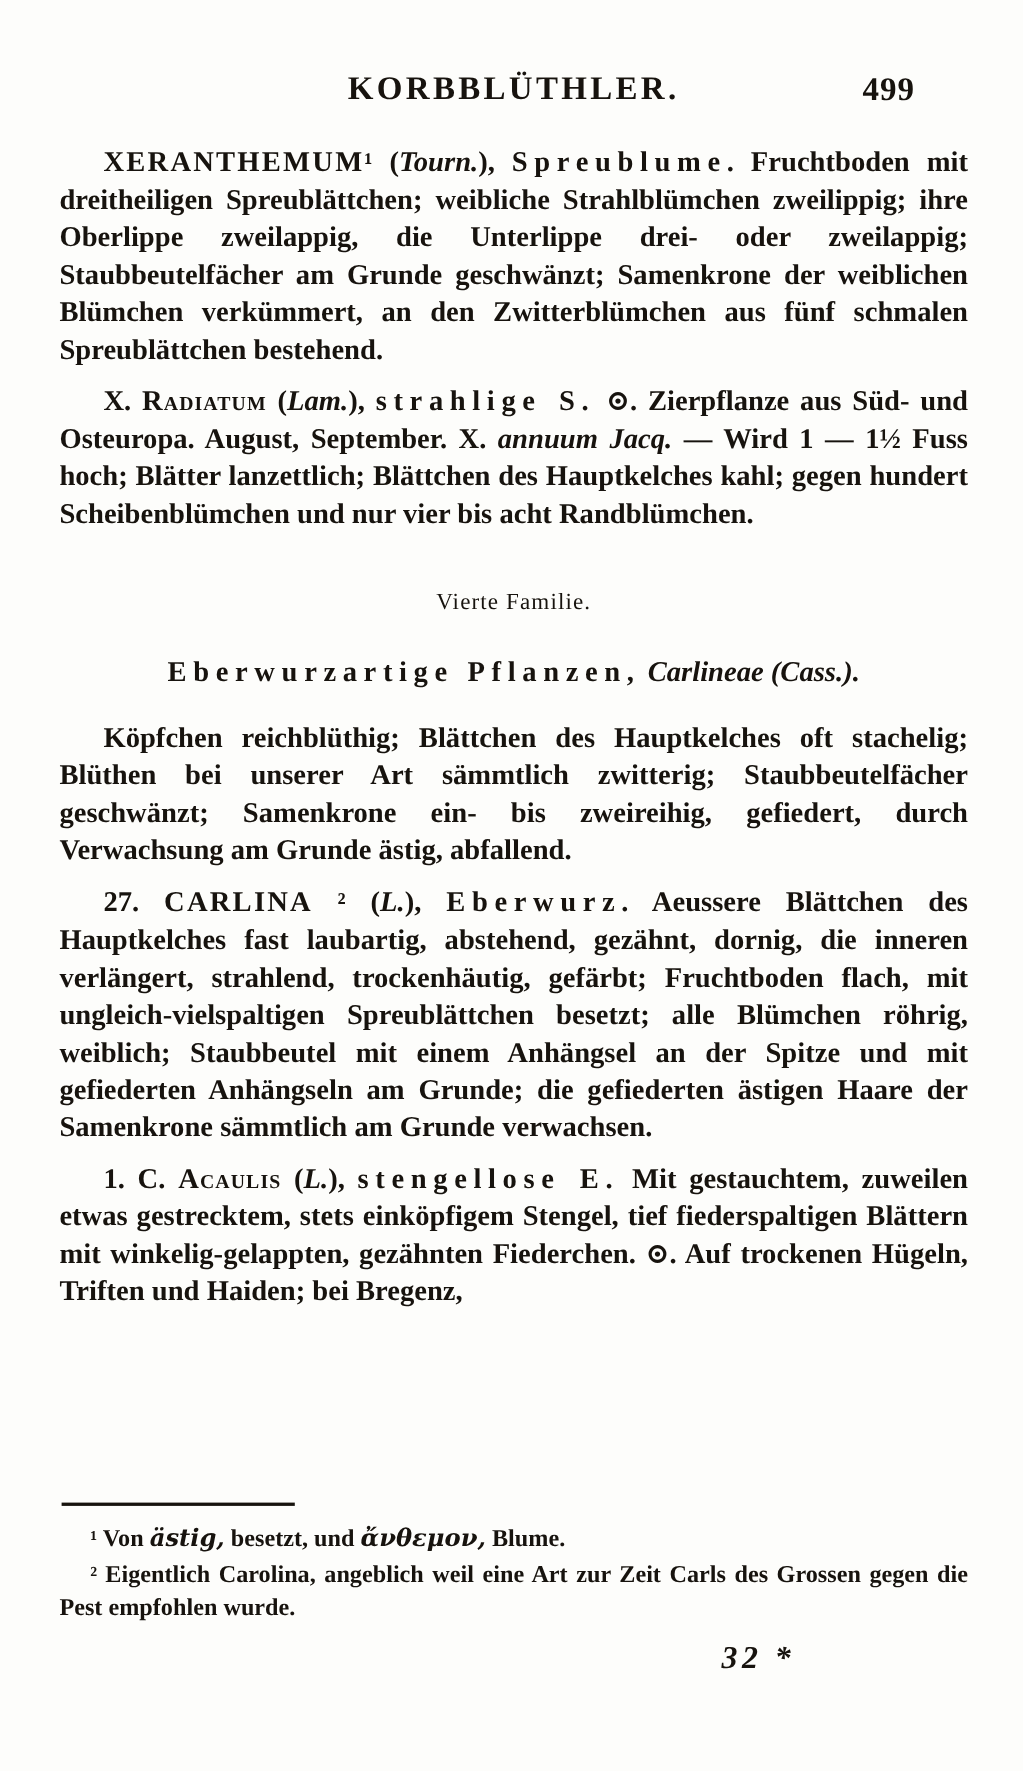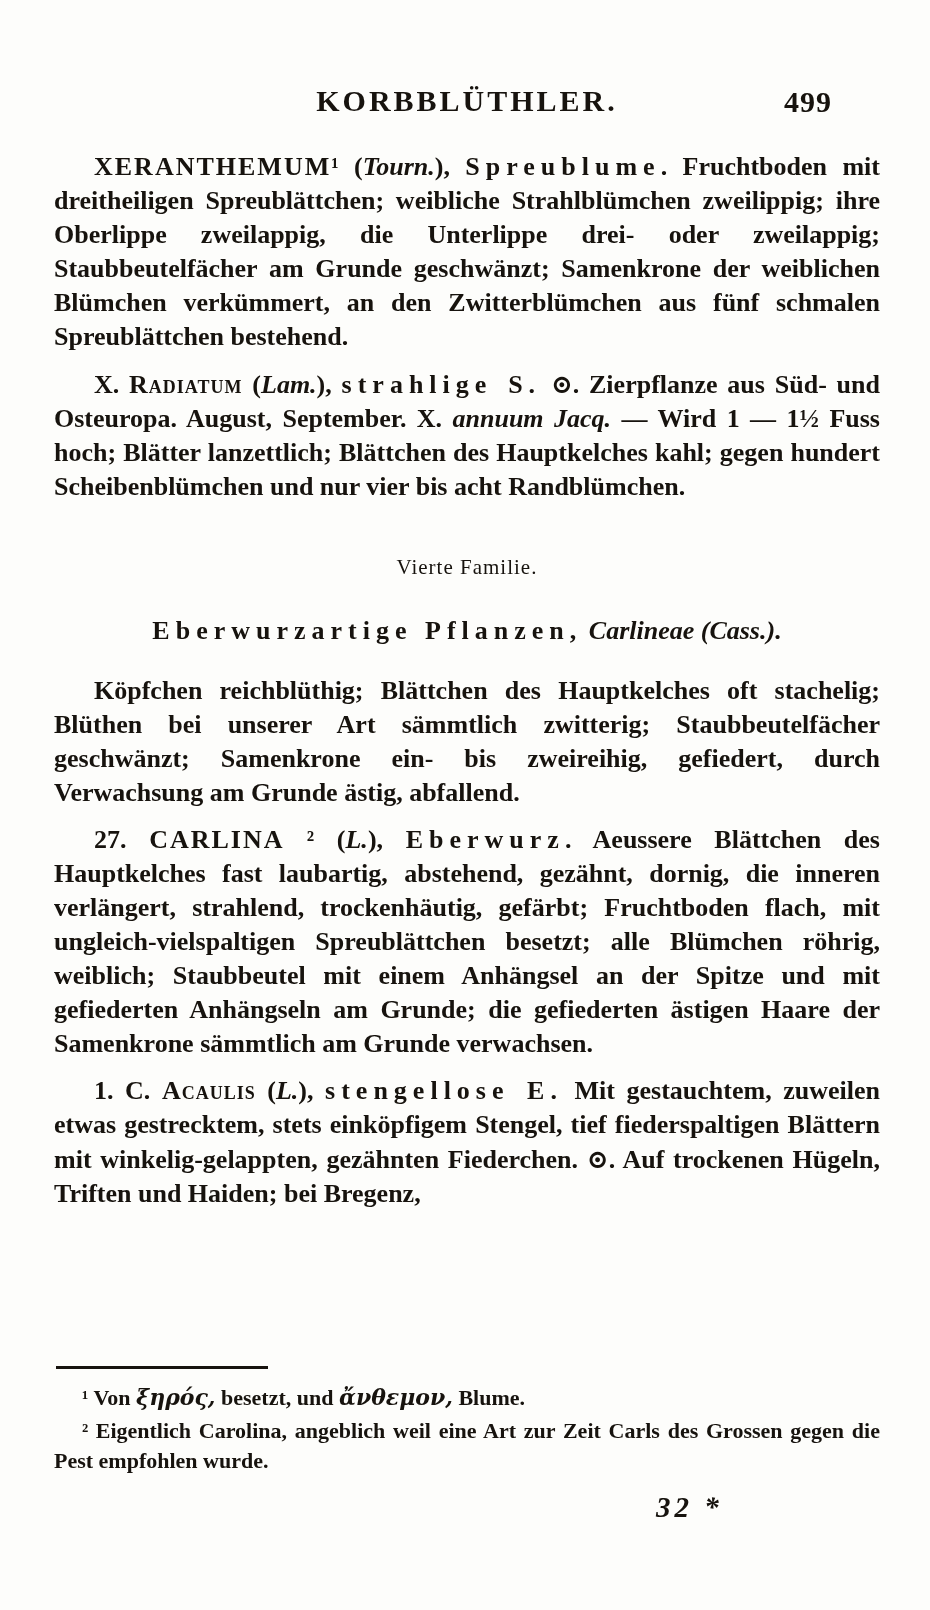--- a/index.html
+++ b/index.html
@@ -6,21 +6,21 @@
     margin: 0;
     padding: 0;
     background: #ffffff;
   }
   .page {
     position: relative;
     width: 930px;
     height: 1610px;
     box-sizing: border-box;
     background: #fdfdfb;
-    padding: 84px 50px 0 54px;
+    padding: 64px 50px 0 54px;
     display: flex;
     flex-direction: column;
     overflow: hidden;
     font-family: "Liberation Serif", "DejaVu Serif", serif;
     font-weight: bold;
     color: #17130e;
   }
 
   
   .running-head {
@@ -136,20 +136,20 @@
 
     <p class="para indent"><span>27. </span><span class="genus">CARLINA</span><span class="fnmark"> ²</span><span> (</span><span class="italic">L.</span><span>), </span><span class="spaced">Eberwurz</span><span>. Aeussere Blättchen des Hauptkelches fast laubartig, abstehend, gezähnt, dornig, die inneren verlängert, strahlend, trockenhäutig, gefärbt; Fruchtboden flach, mit ungleich-vielspaltigen Spreublättchen besetzt; alle Blümchen röhrig, weiblich; Staubbeutel mit einem Anhängsel an der Spitze und mit gefiederten Anhängseln am Grunde; die gefiederten ästigen Haare der Samenkrone sämmtlich am Grunde verwachsen.</span></p>
 
     <p class="para indent"><span>1. C. </span><span class="smallcaps">Acaulis</span><span> (</span><span class="italic">L.</span><span>), </span><span class="spaced">stengellose E.</span><span> Mit gestauchtem, zuweilen etwas gestrecktem, stets einköpfigem Stengel, tief fiederspaltigen Blättern mit winkelig-gelappten, gezähnten Fiederchen. </span><span class="symbol">⊙</span><span>. Auf trockenen Hügeln, Triften und Haiden; bei Bregenz,</span></p>
 
   </main>
 
   <footer class="footnote-area">
     <div class="footnote-rule"></div>
 
-    <p class="footnote"><span class="fnmark">¹ </span><span>Von </span><span class="greek">ξηρός,</span><span> besetzt, und </span><span class="greek">ἄνθεμον,</span><span> Blume.</span></p>
+    <p class="footnote"><span class="fnmark">¹ </span><span>Von </span><span class="greek">ästig,</span><span> besetzt, und </span><span class="greek">ἄνθεμον,</span><span> Blume.</span></p>
 
     <p class="footnote"><span class="fnmark">² </span><span>Eigentlich Carolina, angeblich weil eine Art zur Zeit Carls des Grossen gegen die Pest empfohlen wurde.</span></p>
 
     <div class="signature">32 *</div>
   </footer>
 
 </div>
 
 </body></html>

